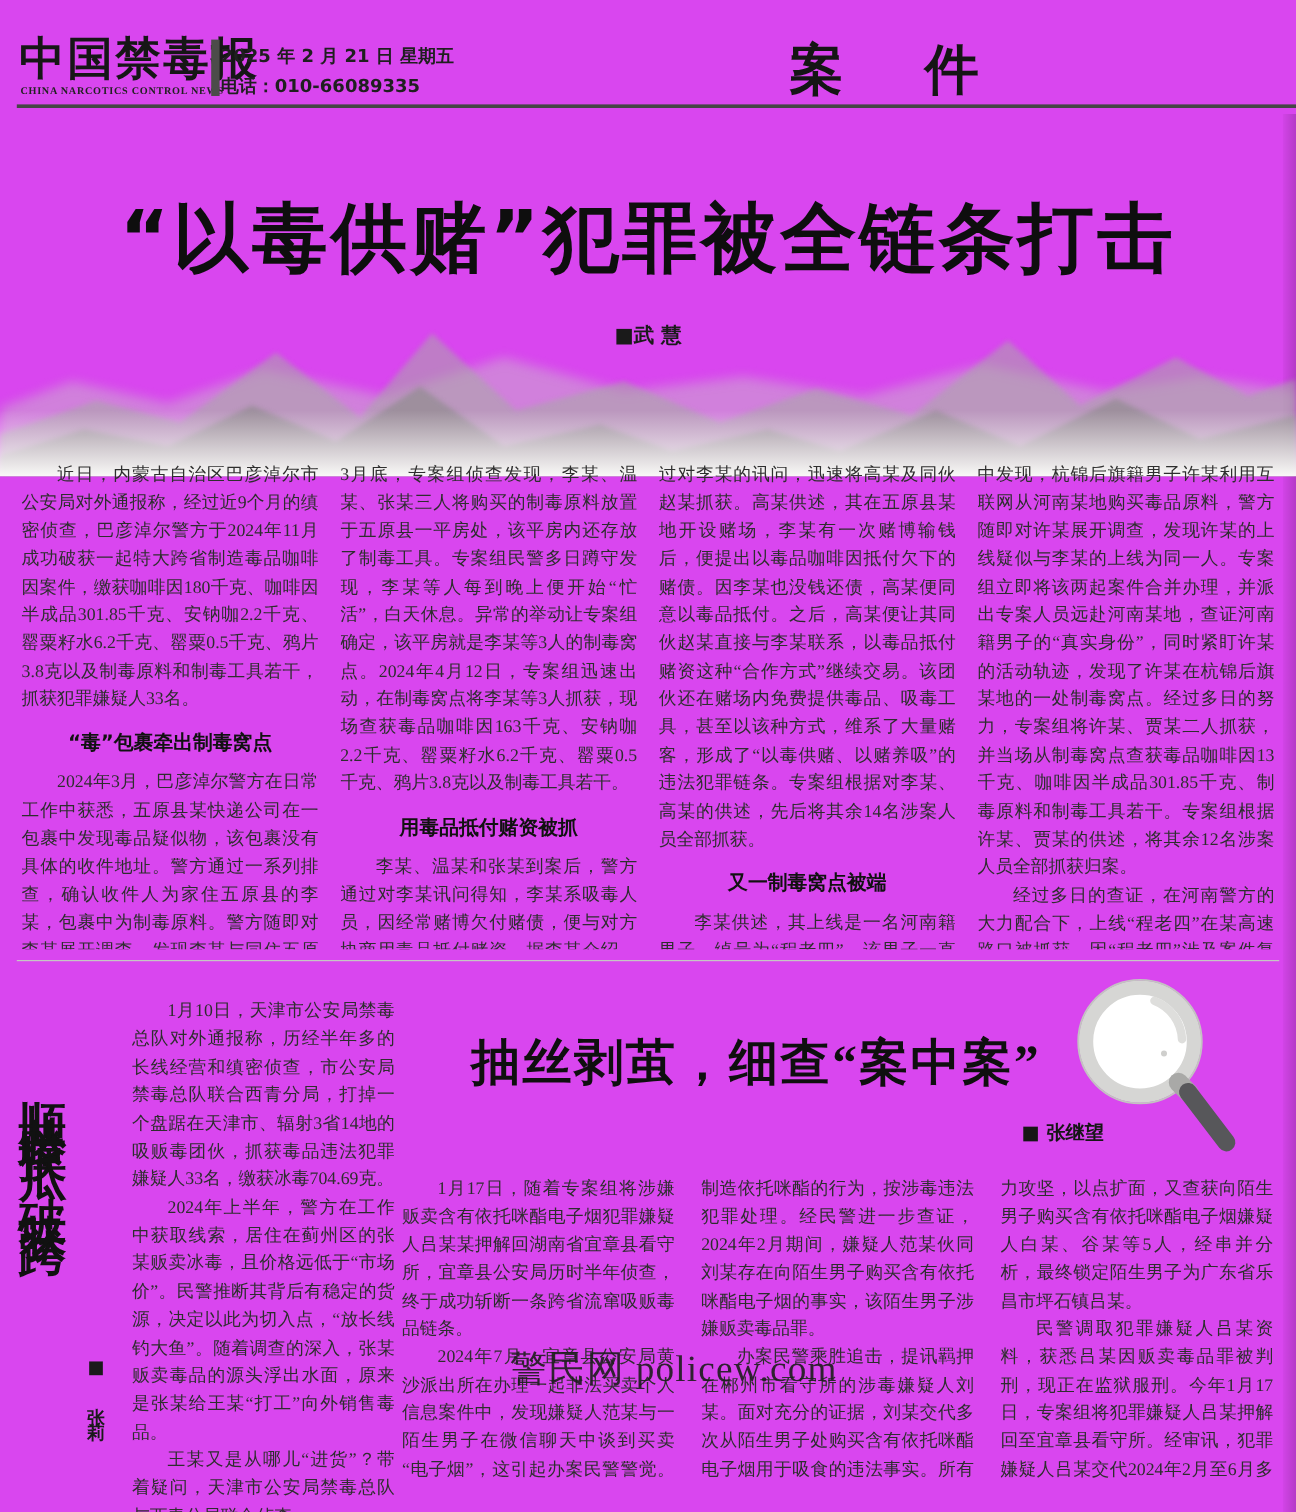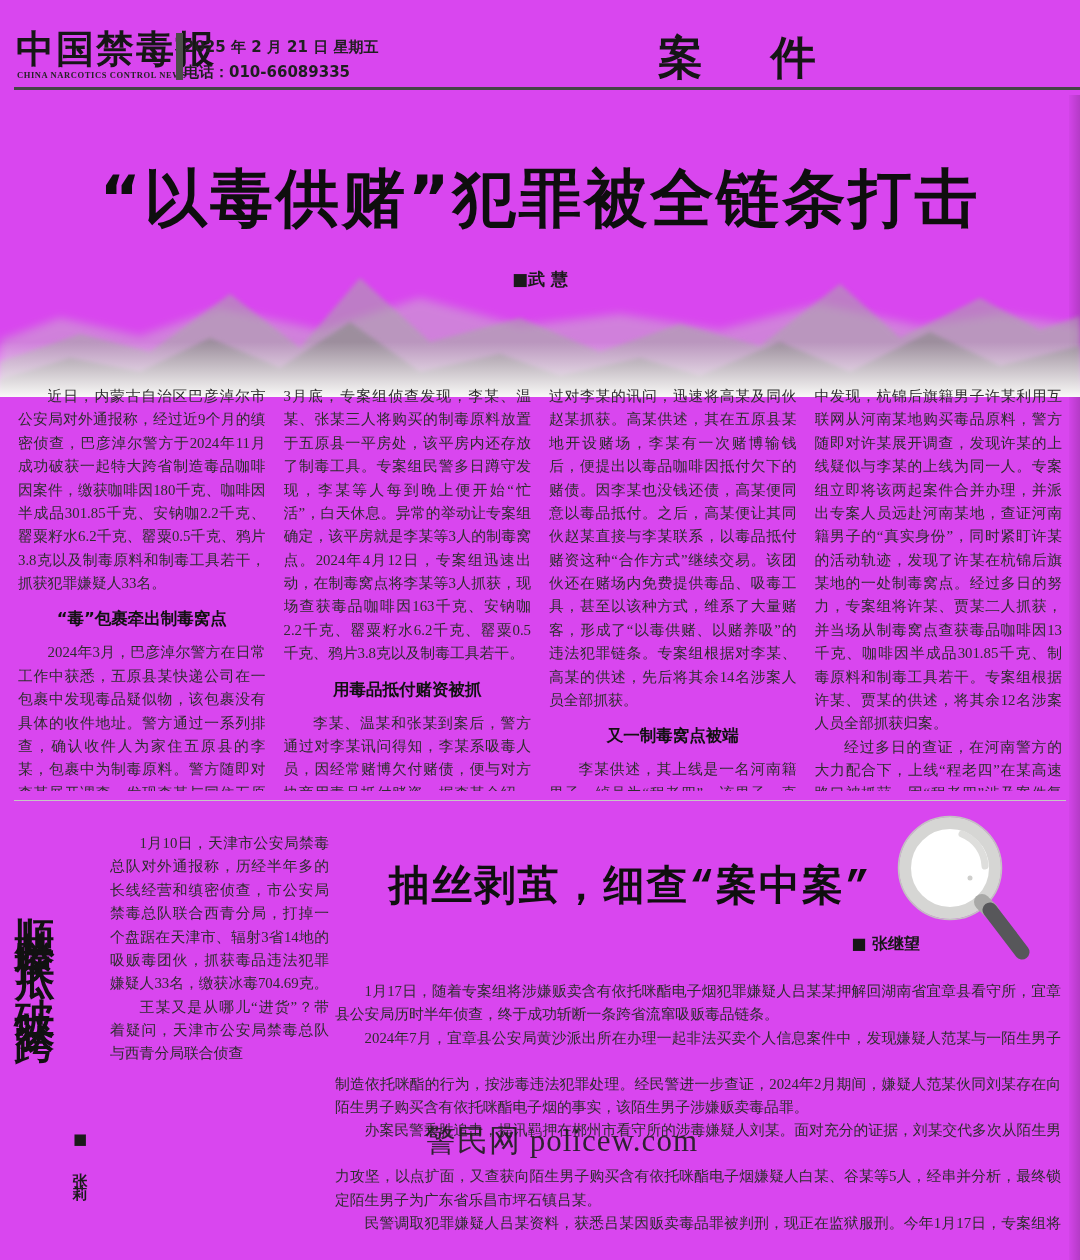--- a/index.html
+++ b/index.html
@@ -43,26 +43,26 @@
   .vhead .vgrp{writing-mode:vertical-rl;text-orientation:upright;font-size:40px;font-weight:900;
       letter-spacing:14px;color:#111;line-height:1.15;}
   .vhead .vgrp.second{margin-top:-2px;padding-top:26px;}
   .vbyline{position:absolute;left:70px;top:1130px;writing-mode:vertical-rl;text-orientation:upright;
       font-size:15px;font-weight:700;letter-spacing:13px;color:#1a1a1a;
       font-family:"DejaVu Sans","Liberation Sans",sans-serif;}
   .a3col{position:absolute;left:110px;top:832px;width:219px;height:428px;overflow:hidden;}
   
   .headline2{position:absolute;left:340px;top:858px;width:580px;margin:0;text-align:center;
       font-size:41px;font-weight:900;letter-spacing:2px;color:#0f0f0f;white-space:nowrap;
-      font-family:Liberation Mono, monospace;}
+      font-family:Liberation Serif, serif;}
   .byline2{position:absolute;left:340px;top:934px;width:580px;text-align:right;font-size:16px;
       font-weight:700;color:#161616;font-family:"DejaVu Sans","Liberation Sans",sans-serif;}
   .magnifier{position:absolute;left:888px;top:808px;width:152px;height:158px;}
   .cols3{position:absolute;left:335px;top:980px;width:726px;height:256px;display:flex;gap:22px;
-      overflow:hidden;flex-direction:column;}
+      overflow:hidden;}
   .cols3 .col{flex:1;overflow:hidden;}
   
   .watermark{position:absolute;left:425px;top:1120px;font-size:31px;color:#1d1d1d;opacity:.9;
       letter-spacing:1px;z-index:9;font-family:"Liberation Serif",serif;}
 </style>
 </head>
 <body>
 
 <div class="page">
 
@@ -123,20 +123,21 @@
 
   <div class="section-divider"></div>
 
   <div class="vhead">
     <div class="vgrp">顺藤摸瓜</div>
     <div class="vgrp second">破获跨</div>
   </div>
   <div class="vbyline">■张莉</div>
   <div class="a3col">
       <div class="blk p">1月10日，天津市公安局禁毒总队对外通报称，历经半年多的长线经营和缜密侦查，市公安局禁毒总队联合西青分局，打掉一个盘踞在天津市、辐射3省14地的吸贩毒团伙，抓获毒品违法犯罪嫌疑人33名，缴获冰毒704.69克。</div>
+      <div class="blk p">2024年上半年，警方在工作中获取线索，居住在蓟州区的张某贩卖冰毒，且价格远低于“市场价”。民警推断其背后有稳定的货源，决定以此为切入点，“放长线钓大鱼”。随着调查的深入，张某贩卖毒品的源头浮出水面，原来是张某给王某“打工”向外销售毒品。</div>
       <div class="blk p">王某又是从哪儿“进货”？带着疑问，天津市公安局禁毒总队与西青分局联合侦查</div>
     </div>
 
   <h2 class="headline2">抽丝剥茧，细查“案中案”</h2>
   <div class="byline2">■ 张继望</div>
 
   <svg class="magnifier" viewBox="0 0 152 158" aria-hidden="true">
     <circle cx="62" cy="60" r="45" fill="#ffffff" stroke="#d6d6d4" stroke-width="12"></circle>
     <circle cx="62" cy="60" r="51.5" fill="none" stroke="#c3c3c1" stroke-width="1.5"></circle>
     <path d="M 74 26 A 36 36 0 0 1 97 58" fill="none" stroke="#dededc" stroke-width="7" stroke-linecap="round"></path>

